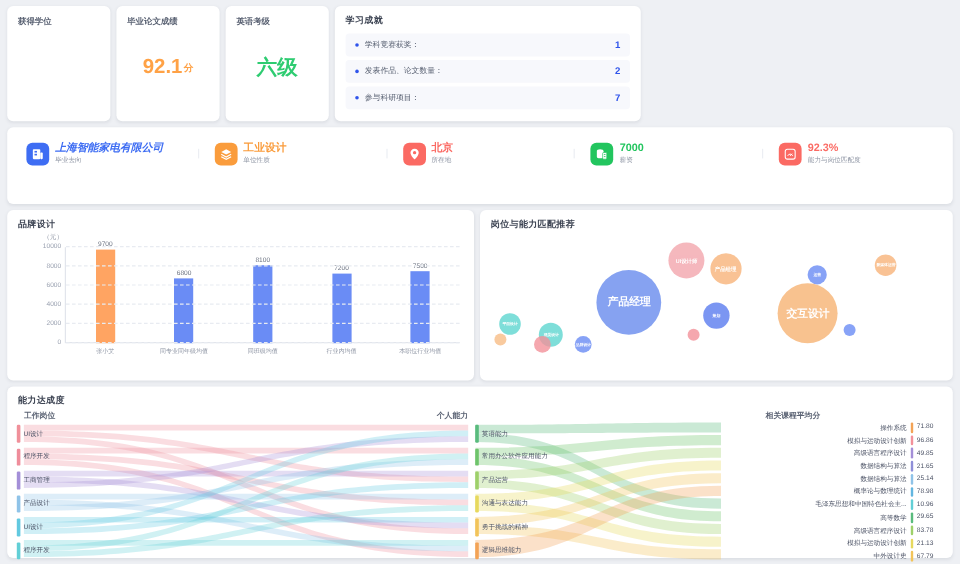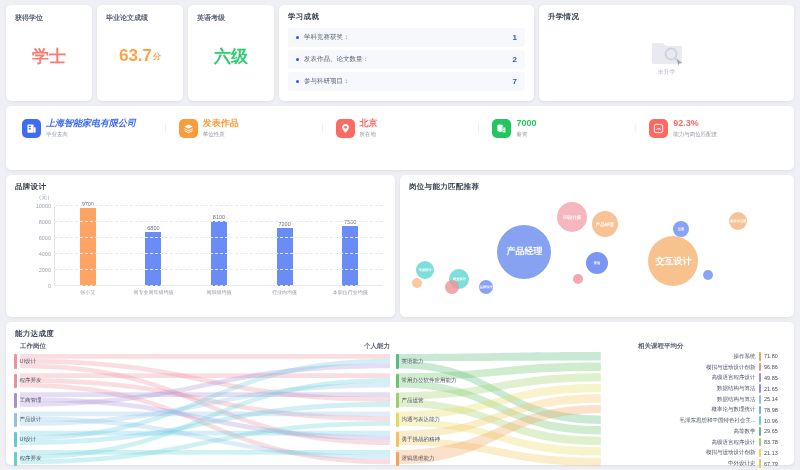--- a/index.html
+++ b/index.html
@@ -114,29 +114,26 @@
 </style>
 </head>
 <body>
 
 <div class="page">
 
   <div class="row1">
 
     <div class="card kpi">
       <div class="label">获得学位</div>
-      <div class="value-wrap">
-        <span class="big c-red">学士</span>
-      </div>
     </div>
 
     <div class="card kpi">
       <div class="label">毕业论文成绩</div>
       <div class="value-wrap">
-        <span class="big c-orange">63.7</span>
+        <span class="big c-orange">92.1</span>
           <span class="unit c-orange">分</span>
       </div>
     </div>
 
     <div class="card kpi">
       <div class="label">英语考级</div>
       <div class="value-wrap">
         <span class="big c-green">六级</span>
       </div>
     </div>
@@ -155,32 +152,20 @@
           <span class="achv-num">2</span>
         </div>
         <div class="achv-row">
           <span class="dot"></span>
           <span class="achv-name">参与科研项目：</span>
           <span class="achv-num">7</span>
         </div>
       </div>
     </div>
 
-    <div class="card upgrade">
-      <div class="card-title">升学情况</div>
-      <div class="empty-wrap">
-        <svg width="34" height="28" viewBox="0 0 34 28">
-          <path d="M2 5 h11 l3 3 h16 v16 a2 2 0 0 1 -2 2 H4 a2 2 0 0 1 -2 -2 Z" fill="#e8eaef"></path>
-          <circle cx="21" cy="16" r="5.5" fill="none" stroke="#cfd3dc" stroke-width="2"></circle>
-          <line x1="25" y1="20" x2="29" y2="24" stroke="#cfd3dc" stroke-width="2"></line>
-          <path d="M27 21 l5 4 -3 .4 -.6 2.6 z" fill="#9aa1b0"></path>
-        </svg>
-        <div class="empty-txt">未升学</div>
-      </div>
-    </div>
   </div>
 
   <div class="card row2">
     <div class="emp-items">
 
       <div class="emp-item">
         <span class="emp-icon bg-blue">
           <svg width="11" height="11" viewBox="0 0 16 16">
               <rect x="2" y="2" width="9" height="12" rx="1" fill="#fff"></rect>
               <rect x="4" y="4" width="3" height="2" fill="#3e6df3"></rect>
@@ -196,21 +181,21 @@
 
       <div class="emp-item">
         <span class="emp-icon bg-orange">
           <svg width="11" height="11" viewBox="0 0 16 16">
               <path d="M8 2 L14 5.2 L8 8.4 L2 5.2 Z" fill="#fff"></path>
               <path d="M2 8.2 L8 11.4 L14 8.2" fill="none" stroke="#fff" stroke-width="1.4"></path>
               <path d="M2 11 L8 14.2 L14 11" fill="none" stroke="#fff" stroke-width="1.4"></path>
             </svg>
         </span>
         <span class="emp-txt">
-          <span class="emp-main t-orange">发表作品</span>
+          <span class="emp-main t-orange">工业设计</span>
           <span class="emp-sub">单位性质</span>
         </span>
       </div>
 
       <div class="emp-item">
         <span class="emp-icon bg-red">
           <svg width="11" height="11" viewBox="0 0 16 16">
               <path d="M8 1.5 C5 1.5 3 3.6 3 6.3 C3 9.8 8 14.5 8 14.5 C8 14.5 13 9.8 13 6.3 C13 3.6 11 1.5 8 1.5 Z" fill="#fff"></path>
               <circle cx="8" cy="6.2" r="2" fill="#fb6a63"></circle>
             </svg>

